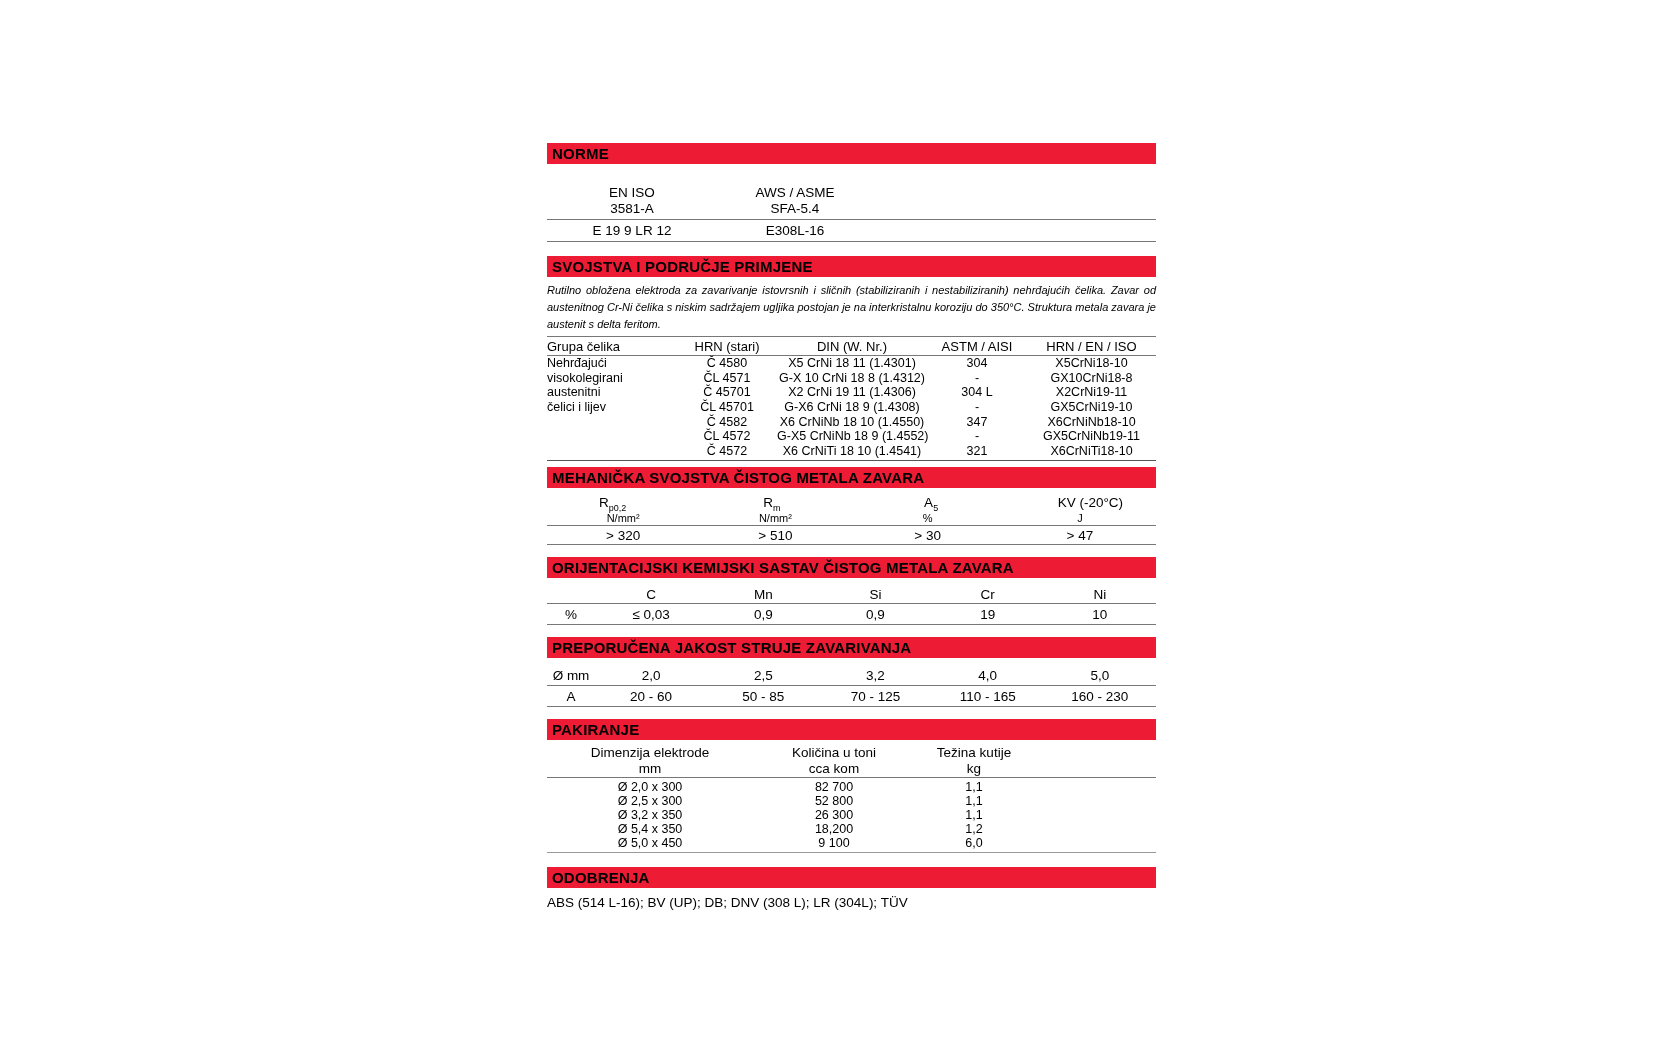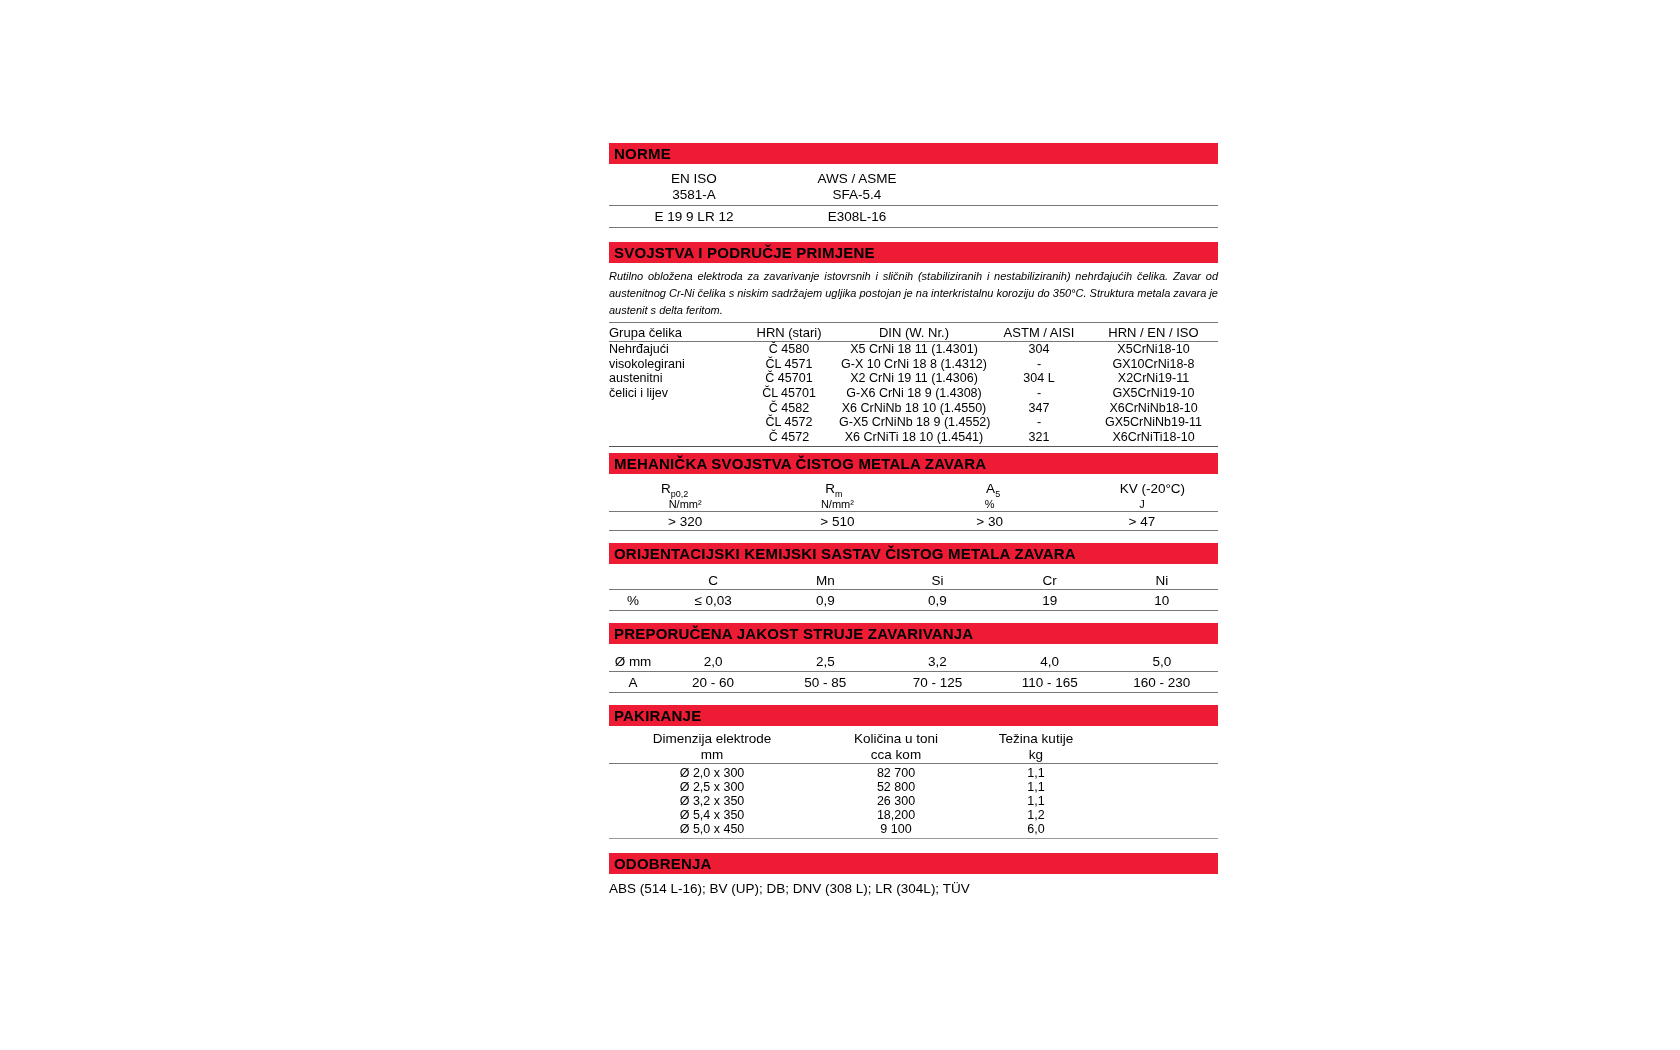--- a/index.html
+++ b/index.html
@@ -2,31 +2,31 @@
 <html style="--red: #ED1B34;"><head>
 <meta charset="utf-8">
 <style>
   :root { --red:#ED1B34; --rule:#777; --rule-dark:#555; }
   * { box-sizing:border-box; }
   html,body { margin:0; padding:0; }
   body {
     width:1680px; height:1050px; background:#ffffff; color:#000;
     font-family:"Liberation Sans", sans-serif; position:relative; overflow:hidden;
   }
-  .sheet { position:absolute; left:609px; top:143px; width:609px; }
+  .sheet { position:absolute; left:547px; top:143px; width:609px; }
 
   .bar {
     background:var(--red); height:21px; line-height:21px; padding-left:5px;
     font-size:15px; font-weight:bold; color:#000; letter-spacing:0.2px;
   }.mt6{margin-top:6px}
   .mt12{margin-top:12px}.mt13{margin-top:14px}.mt14{margin-top:14px}
 
   
   .norme-grid { display:grid; grid-template-columns:170px 156px 1fr; }
-  .norme-head { margin-top:7px; padding-bottom:2px; border-bottom:1px solid var(--rule); font-size:13.5px; line-height:16px; }
+  .norme-head { margin-top:21px; padding-bottom:2px; border-bottom:1px solid var(--rule); font-size:13.5px; line-height:16px; }
   .norme-vals { height:22px; line-height:22px; border-bottom:1px solid var(--rule); font-size:13.5px; }
   .cc { text-align:center; }
 
   
   .para { margin:5px 0 0 0; font-size:11px; line-height:17px; text-align:justify;font-style:italic; }
 
   
   .steel { margin-top:3px; border-top:1px solid var(--rule); font-size:12.5px; }
   .st-row { display:grid; grid-template-columns:130px 100px 150px 100px 129px; }
   .st-head { height:19px; line-height:19px; border-bottom:1px solid var(--rule); font-size:13px; }

